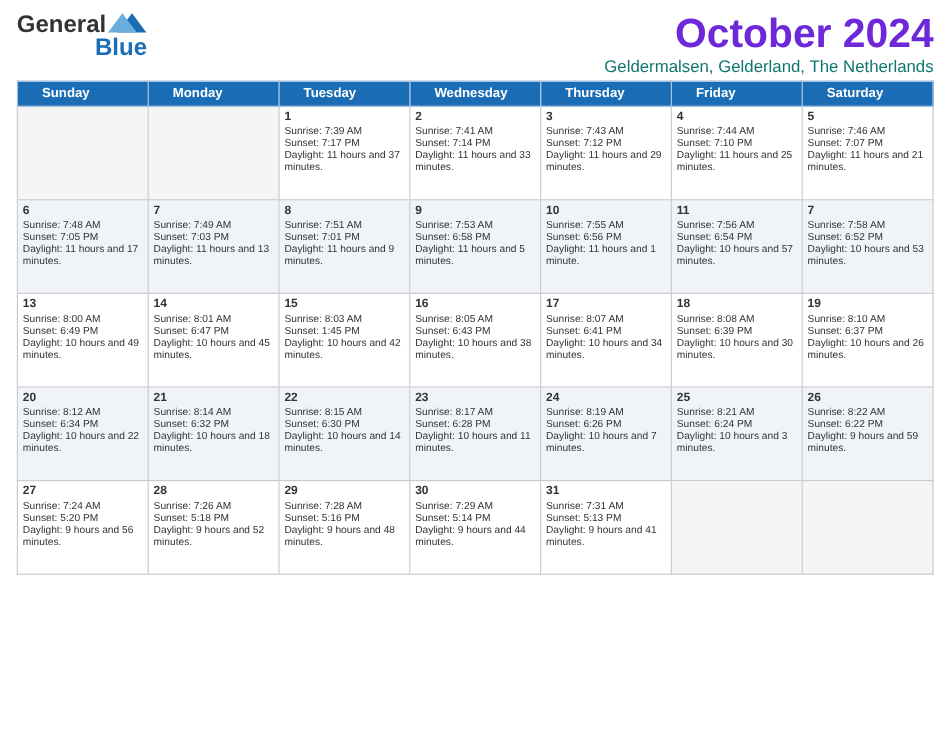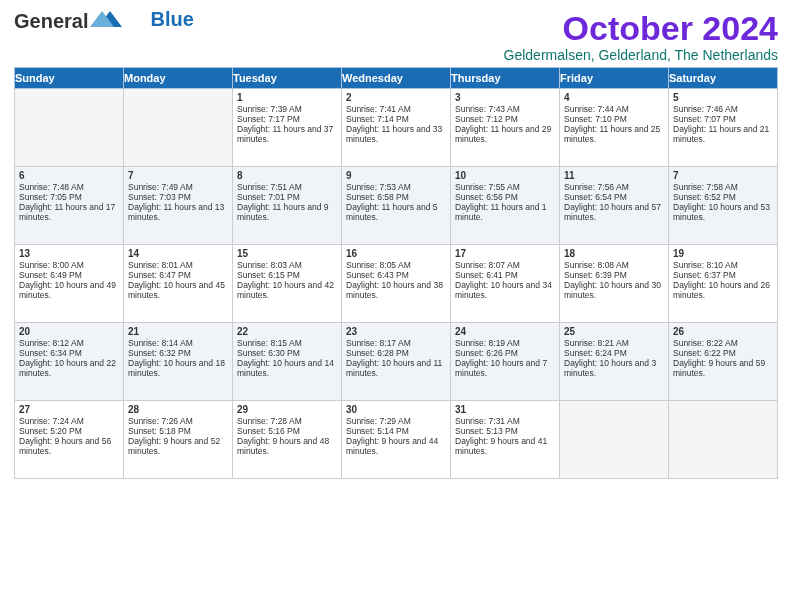--- a/index.html
+++ b/index.html
@@ -15,22 +15,22 @@
       padding: 10px 14px 6px 14px;
     }
     .header-row {
       display: flex;
       justify-content: space-between;
       align-items: flex-start;
       margin-bottom: 4px;
     }
     .logo {
       display: flex;
-      flex-direction: row;
-      align-items: center;
+      flex-direction: column;
+      align-items: flex-end;
     }
     .title-block {
       text-align: right;
     }
     .month-title {
       font-size: 34px;
       font-weight: bold;
       color: #6d28d9;
       line-height: 1.1;
     }
@@ -41,21 +41,21 @@
     table {
       width: 100%;
       border-collapse: collapse;
       table-layout: fixed;
     }
     thead tr th {
       background-color: #1a6db5;
       color: #fff;
       font-size: 11px;
       font-weight: bold;
-      padding: 4px 0;
+      padding: 4px 20px;
       text-align: left;
       border: 1px solid #aac4e0;
     }
     tbody tr td {
       vertical-align: top;
       border: 1px solid #ccc;
       padding: 3px 4px;
       font-size: 8.5px;
       color: #333;
       height: 78px;
@@ -197,21 +197,21 @@
           </td>
           <td>
             <span class="day-num">14</span>
             <div>Sunrise: 8:01 AM</div>
             <div>Sunset: 6:47 PM</div>
             <div>Daylight: 10 hours and 45 minutes.</div>
           </td>
           <td>
             <span class="day-num">15</span>
             <div>Sunrise: 8:03 AM</div>
-            <div>Sunset: 6:15 PM</div>
+            <div>Sunset: 1:45 PM</div>
             <div>Daylight: 10 hours and 42 minutes.</div>
           </td>
           <td>
             <span class="day-num">16</span>
             <div>Sunrise: 8:05 AM</div>
             <div>Sunset: 6:43 PM</div>
             <div>Daylight: 10 hours and 38 minutes.</div>
           </td>
           <td>
             <span class="day-num">17</span>

